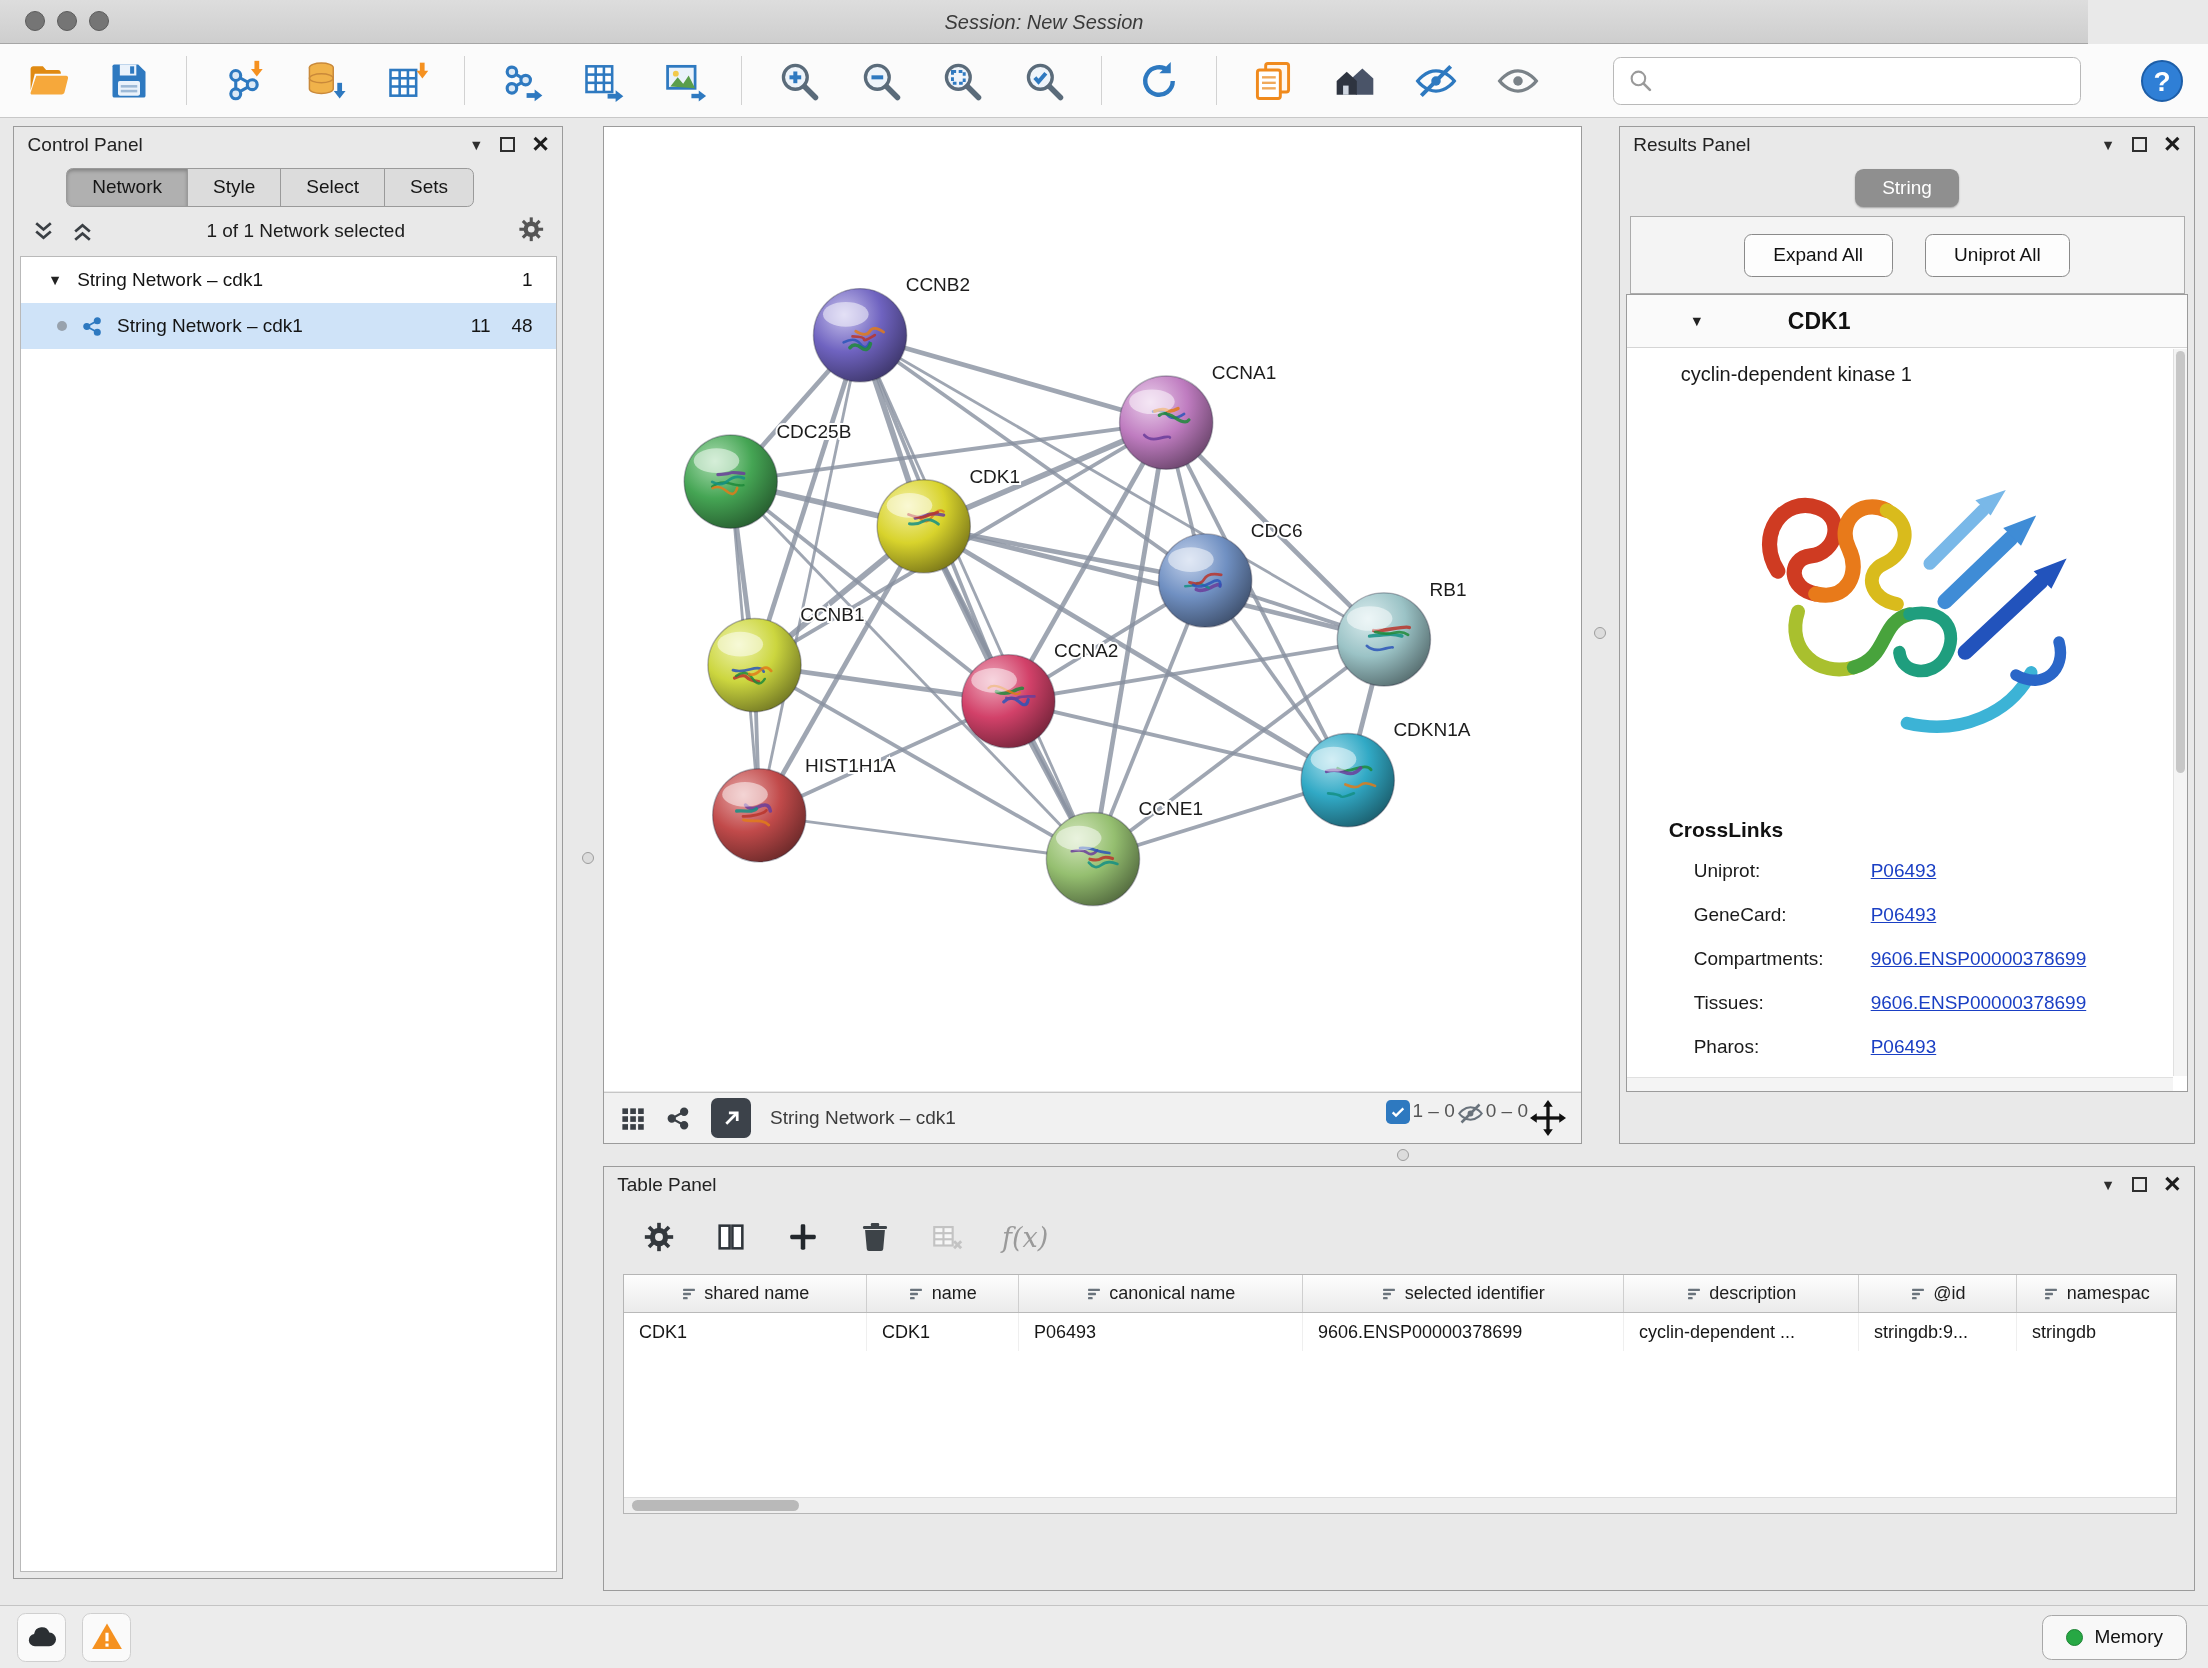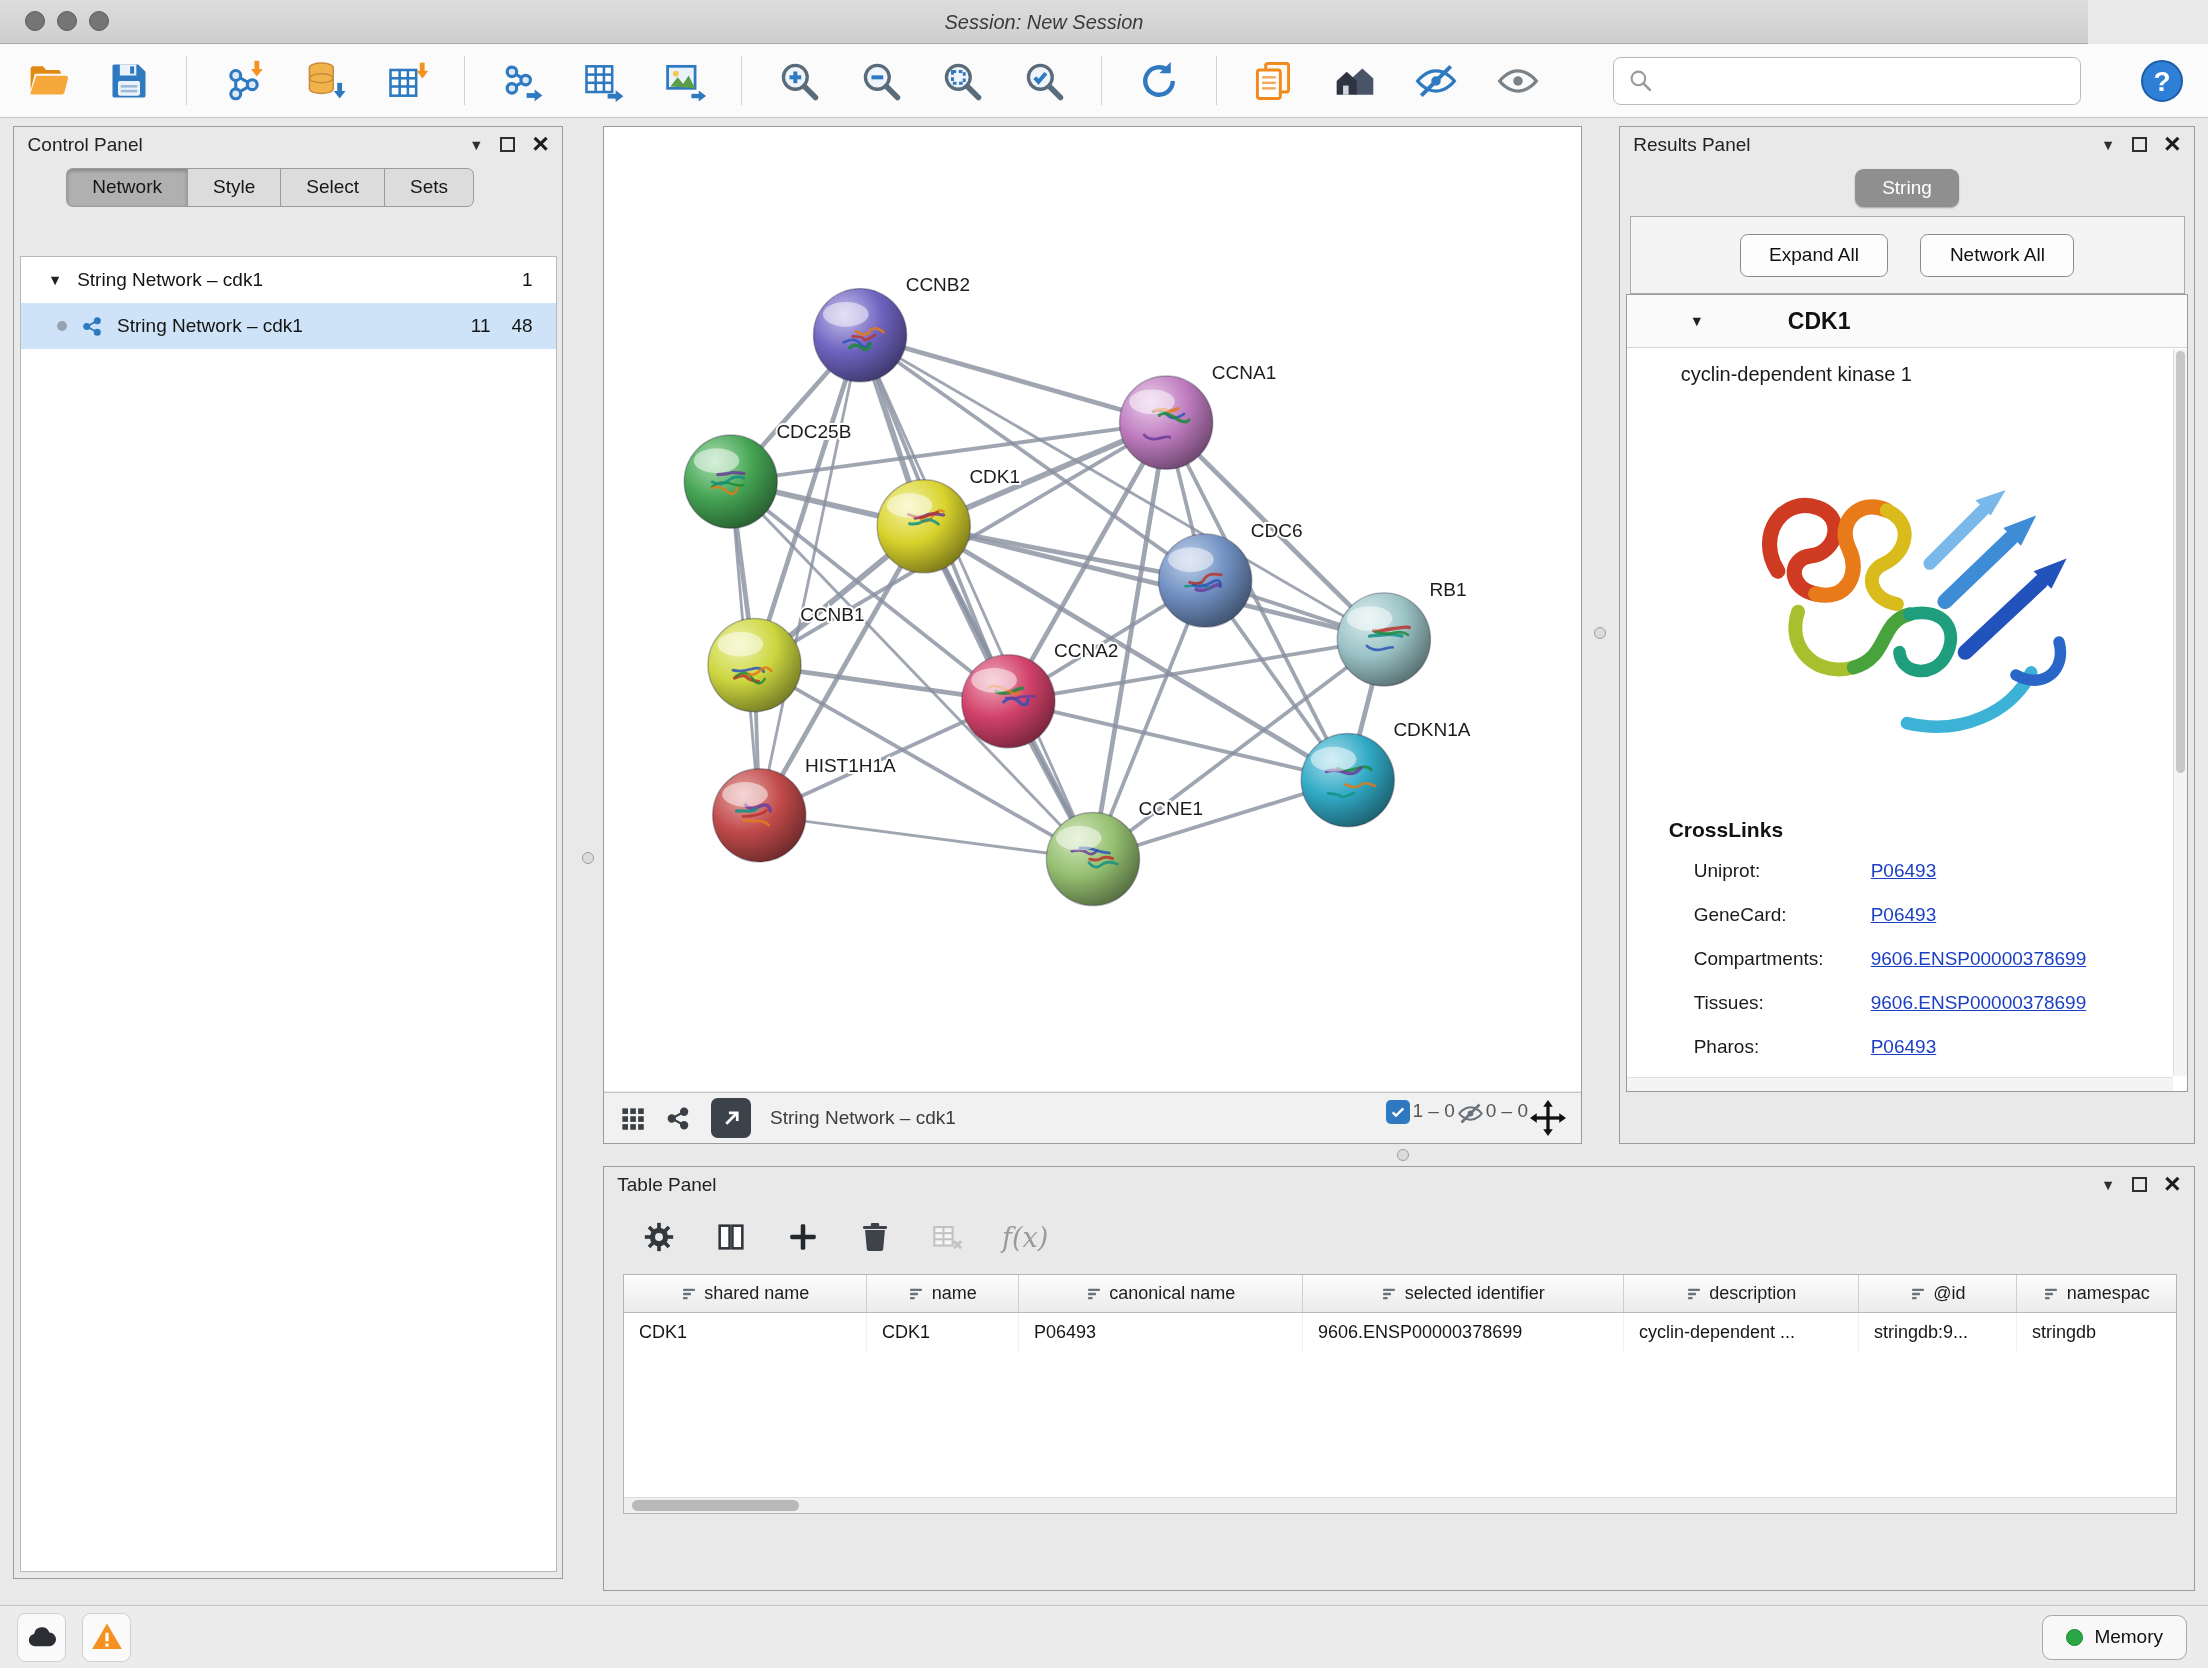--- a/index.html
+++ b/index.html
@@ -323,20 +323,41 @@
       <span class="hico tri">▼</span>
       <span class="float-ico"></span>
       <span class="close-x">×</span>
     </span>
   </div>
   <div class="cp-tabs">
     <div class="cp-tab sel">Network</div>
     <div class="cp-tab">Style</div>
     <div class="cp-tab">Select</div>
     <div class="cp-tab">Sets</div>
+  </div>
+  <div class="cp-subbar">
+    <svg viewBox="0 0 24 24" fill="none" stroke="#3a3f44" stroke-width="2.6">
+        <path d="M5 4l7 6 7-6"></path>
+        <path d="M5 12l7 6 7-6"></path>
+      </svg>
+    <svg viewBox="0 0 24 24" fill="none" stroke="#3a3f44" stroke-width="2.6">
+        <path d="M5 20l7-6 7 6"></path>
+        <path d="M5 12l7-6 7 6"></path>
+      </svg>
+    <span class="cp-status">1 of 1 Network selected</span>
+    <span class="gearbtn"><svg viewBox="0 0 24 24">
+          <g fill="#555">
+            <rect x="10.7" y="2" width="2.6" height="20"></rect>
+            <rect x="10.7" y="2" width="2.6" height="20" transform="rotate(45 12 12)"></rect>
+            <rect x="10.7" y="2" width="2.6" height="20" transform="rotate(90 12 12)"></rect>
+            <rect x="10.7" y="2" width="2.6" height="20" transform="rotate(135 12 12)"></rect>
+            <circle cx="12" cy="12" r="6.5"></circle>
+          </g>
+          <circle cx="12" cy="12" r="2.8" fill="#e9e9e9"></circle>
+        </svg></span>
   </div>
   <div class="cp-tree">
     <div class="tree-row root">
       <span class="tri2">▼</span>
       <span>String Network – cdk1</span>
       <span class="tree-count">1</span>
     </div>
     <div class="tree-row child">
       <span class="dot"></span>
       <span class="mini-net"><svg viewBox="0 0 24 24">
@@ -636,21 +657,21 @@
     <span>Results Panel</span>
     <span class="phead-icons">
       <span class="hico tri">▼</span>
       <span class="float-ico"></span>
       <span class="close-x">×</span>
     </span>
   </div>
   <div class="rp-pill">String</div>
   <div class="rp-btnbox">
     <div class="rp-btn">Expand All</div>
-    <div class="rp-btn">Network All</div>
+    <div class="rp-btn">Uniprot All</div>
   </div>
   <div class="rp-box">
     <div class="rp-boxhead">
       <span class="tri2">▼</span>
       <span class="rp-protname">CDK1</span>
     </div>
     <div class="rp-desc">cyclin-dependent kinase 1</div>
     <div class="rp-img">
       <svg viewBox="0 0 300 300">
         <g fill="none" stroke-linecap="round">

